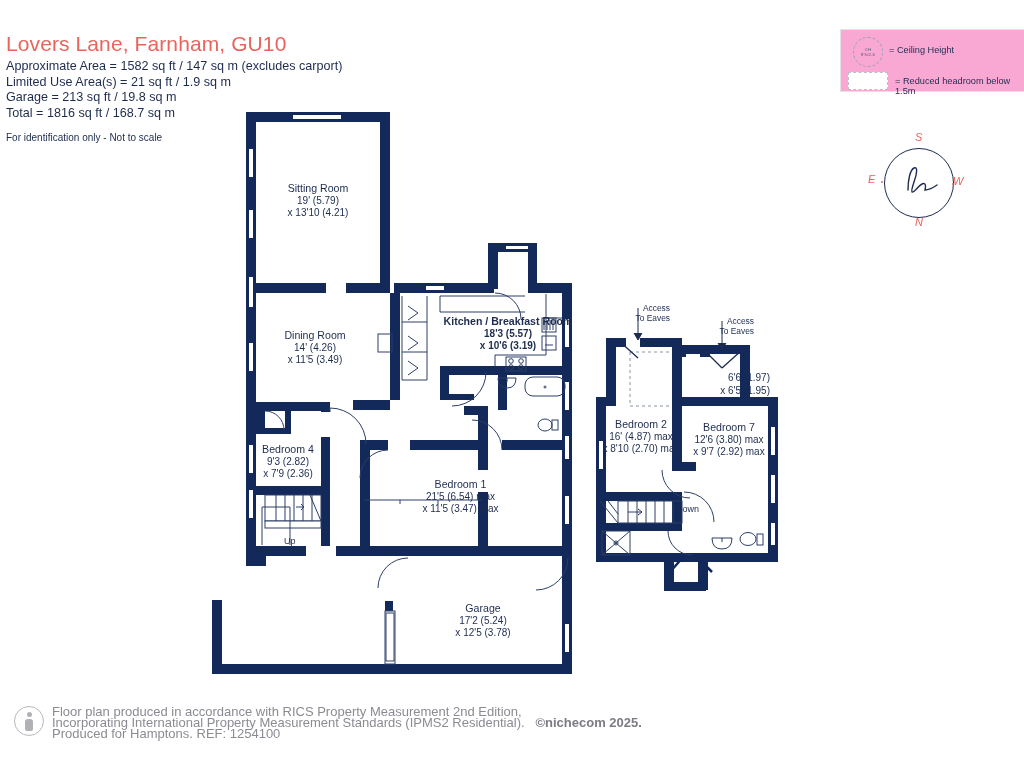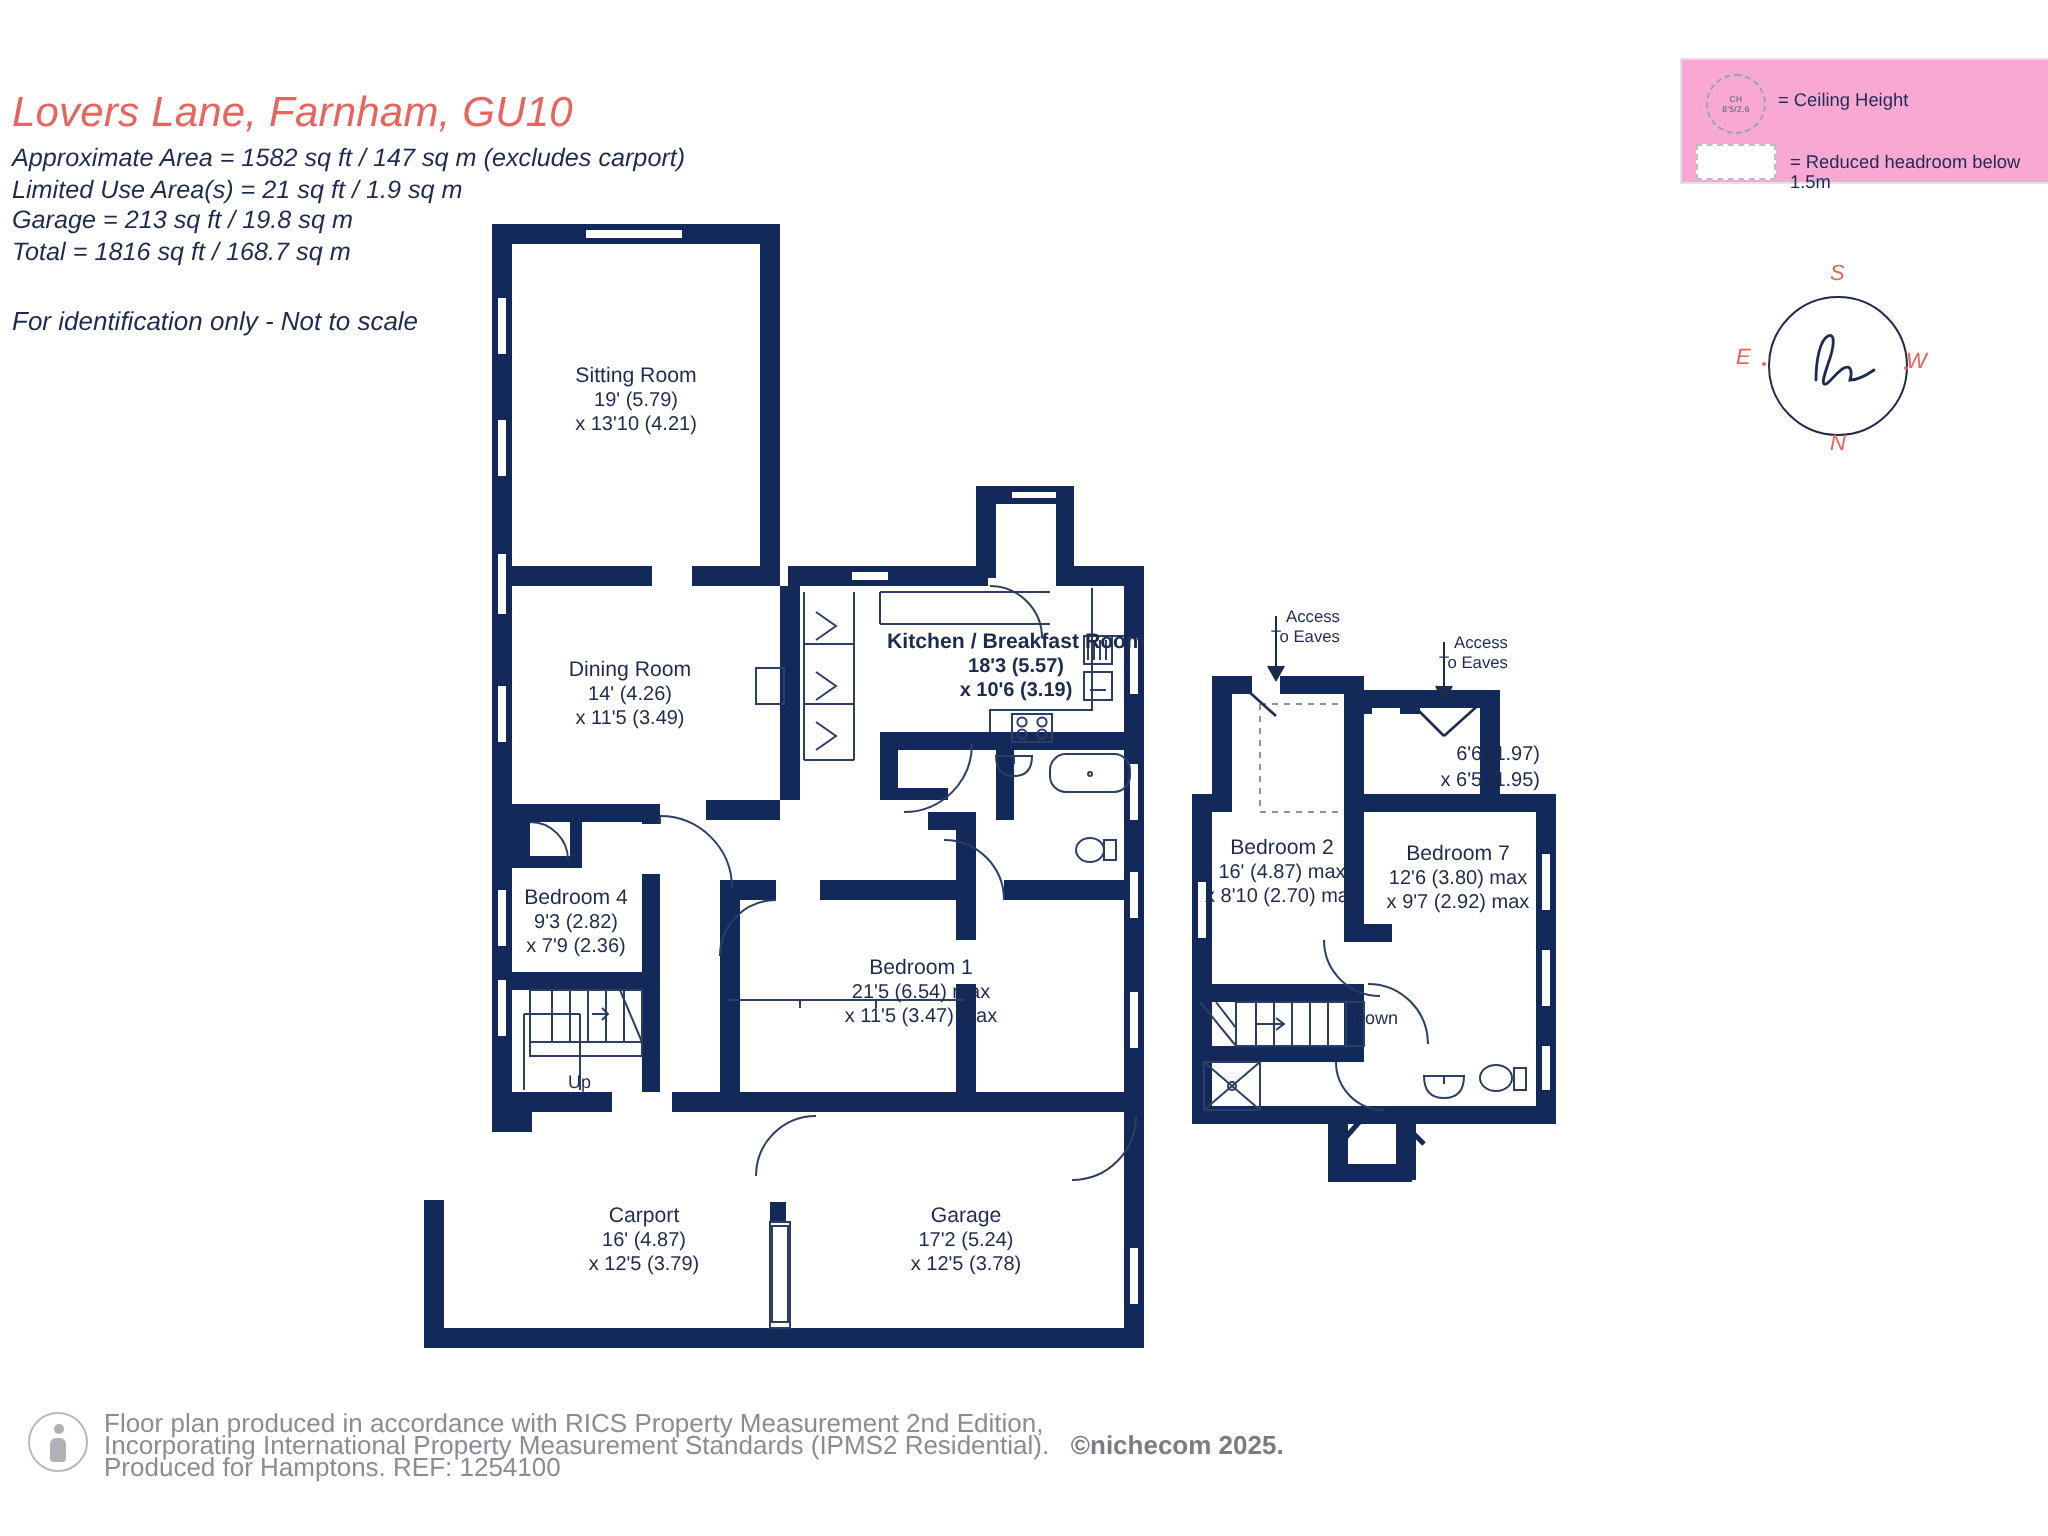--- a/index.html
+++ b/index.html
@@ -4,27 +4,27 @@
 <style>
   html,body{margin:0;padding:0;}
   body{
     width:1024px;height:768px;background:#ffffff;
     font-family:"Liberation Sans", sans-serif;
     color:#1d2b4f;position:relative;overflow:hidden;
   }
   .page{position:absolute;inset:0;}
 
   
-  #header{position:absolute;left:6px;top:44px;width:520px;font-style:italic;}
+  #header{position:absolute;left:6px;top:31px;width:520px;}
   #title{
     font-size:21px;line-height:25px;color:#e8645c;font-weight:400;
     letter-spacing:0.1px;margin:0 0 3px 0;
   }
   .area-line{font-size:12.6px;line-height:15.6px;color:#1d2b4f;white-space:nowrap;}
-  #note{font-size:13px;line-height:13px;color:#1d2b4f;margin-top:20px;}
+  #note{font-size:10px;line-height:13px;color:#1d2b4f;margin-top:10px;}
 
   
   #legend{
     position:absolute;left:828px;top:29px;width:189px;height:61px;
     border:1px solid #e3e3e6;background:#f9a8d4;margin-left:12px;
   }
   #ch-circle{
     position:absolute;left:12px;top:7px;width:28px;height:28px;border-radius:50%;
     border:1px dashed #9aa1ad;display:flex;flex-direction:column;
     align-items:center;justify-content:center;
@@ -399,25 +399,20 @@
     <div class="dm">9'3 (2.82)</div>
     <div class="dm">x 7'9 (2.36)</div>
   </div>
 
   <div class="rlabel" style="left:383px;top:478px;width:155px;">
     <div class="nm">Bedroom 1</div>
     <div class="dm">21'5 (6.54) max</div>
     <div class="dm">x 11'5 (3.47) max</div>
   </div>
 
-  <div class="rlabel" style="left:253px;top:602px;width:138px;">
-    <div class="nm">Carport</div>
-    <div class="dm">16' (4.87)</div>
-    <div class="dm">x 12'5 (3.79)</div>
-  </div>
 
   <div class="rlabel" style="left:414px;top:602px;width:138px;">
     <div class="nm">Garage</div>
     <div class="dm">17'2 (5.24)</div>
     <div class="dm">x 12'5 (3.78)</div>
   </div>
 
   <div class="rlabel" style="left:586px;top:418px;width:110px;">
     <div class="nm">Bedroom 2</div>
     <div class="dm">16' (4.87) max</div>

